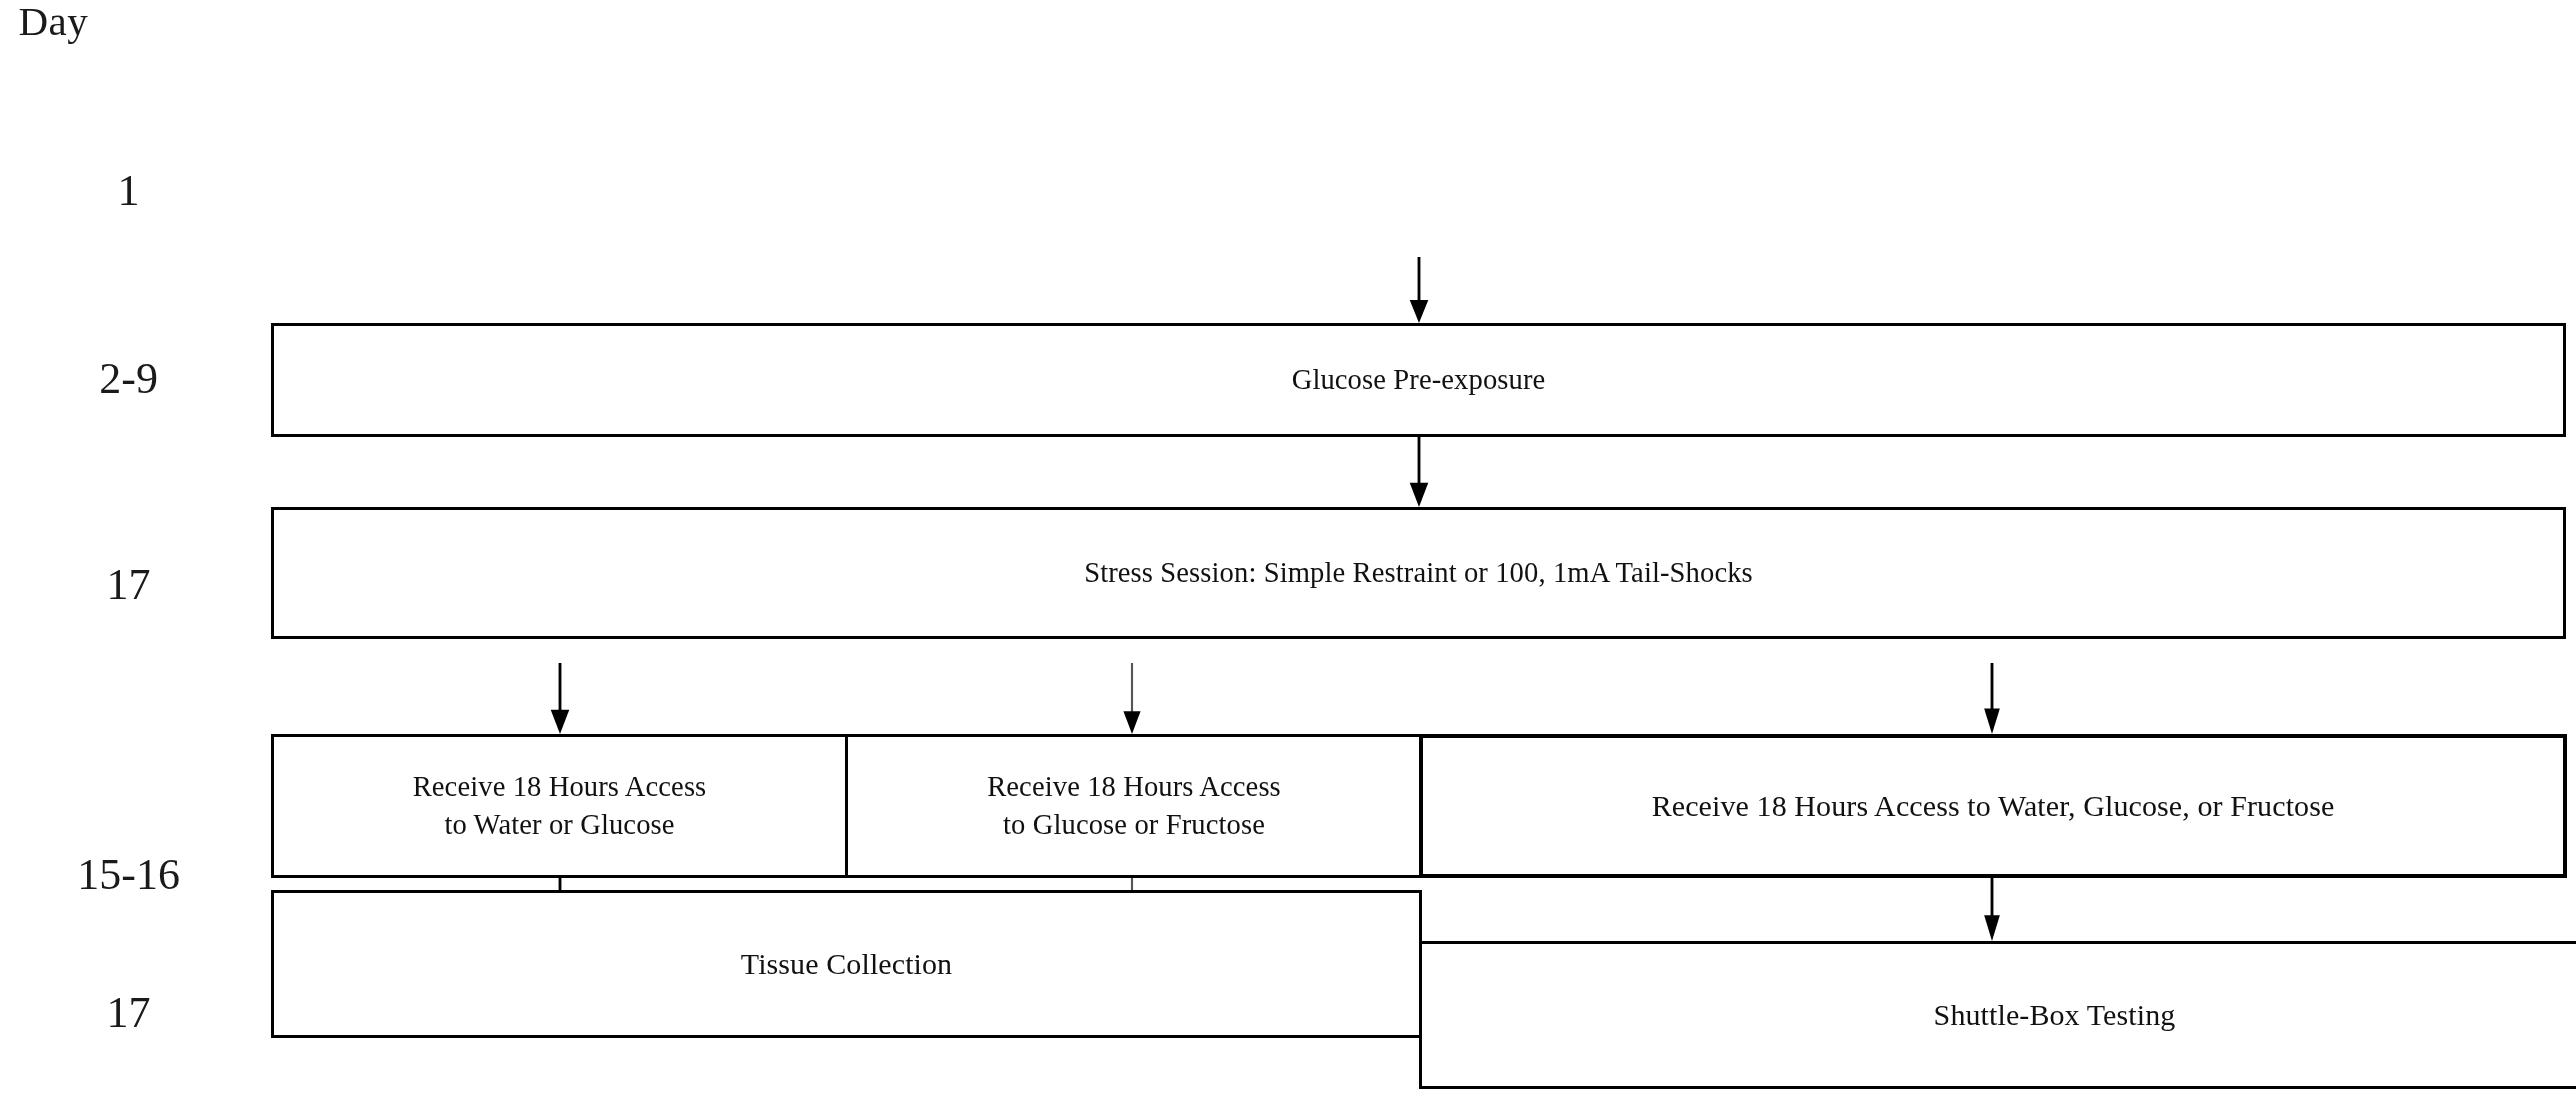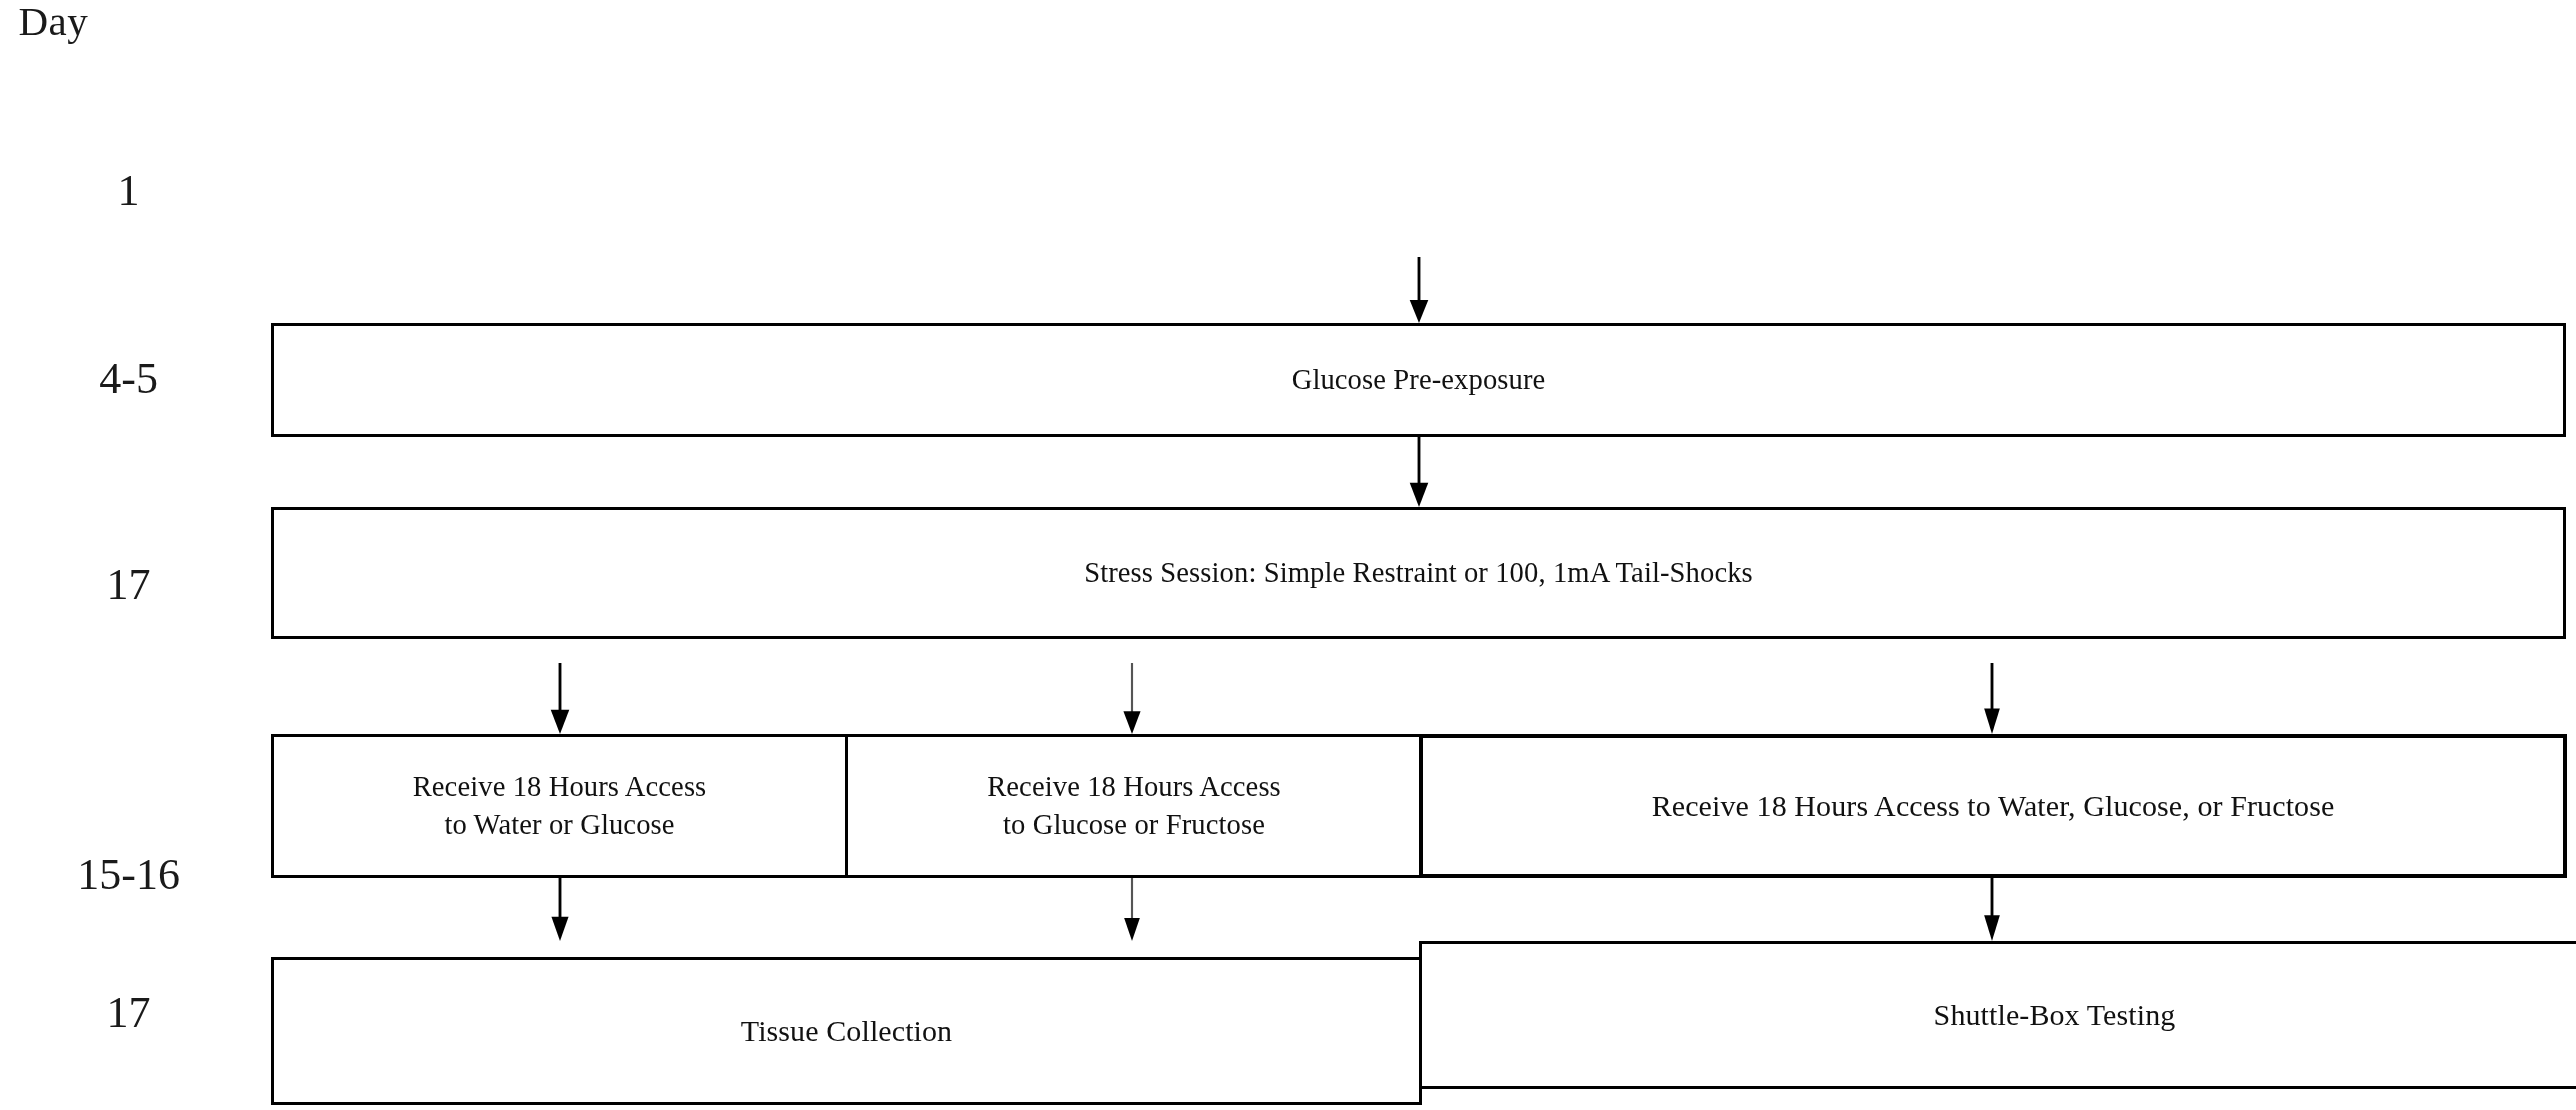--- a/index.html
+++ b/index.html
@@ -93,21 +93,21 @@
 </style>
 </head>
 <body>
 
 <div id="canvas">
 
   <div class="day-header">Day</div>
 
   <div class="day-label" style="top:169px;">1</div>
 
-  <div class="day-label" style="top:357px;">4-5</div>
+  <div class="day-label" style="top:357px;">2-9</div>
 
   <div class="day-label" style="top:563px;">17</div>
 
   <div class="day-label" style="top:828px;margin-top:25px;">15-16</div>
 
   <div class="day-label" style="top:991px;">17</div>
 
 
   <div class="arrow" style="left:1404px; top:257px; height:66px;">
     <svg viewBox="0 0 42 92" preserveAspectRatio="none">
@@ -180,21 +180,21 @@
     </svg>
   </div>
 
   <div class="arrow" style="left:1977px; top:878px; height:63px;">
     <svg viewBox="0 0 42 88" preserveAspectRatio="none">
       <line x1="21" y1="0" x2="21" y2="56" stroke="#000" stroke-width="4"></line>
       <polygon points="21,88 10,52 32,52" fill="#000"></polygon>
     </svg>
   </div>
 
-  <div class="cell" style="left:271px; top:957px; width:1151px; height:148px;">
+  <div class="cell" style="left:271px; top:890px; width:1151px; height:148px;">
     <span class="box-label big">Tissue Collection</span>
   </div>
 
   <div class="cell" style="left:1419px; top:941px; width:1271px; height:148px;">
     <span class="box-label big">Shuttle-Box Testing</span>
   </div>
 
 </div>
 
 

